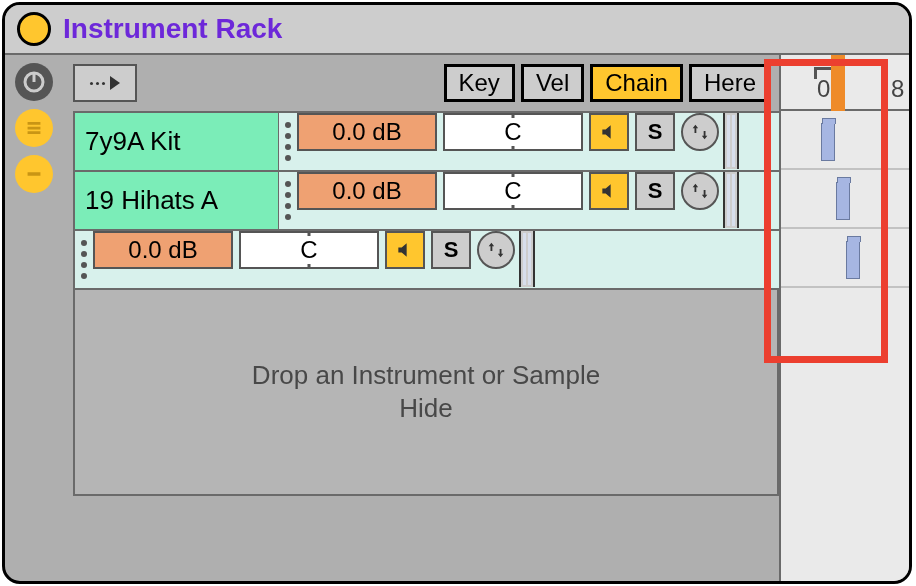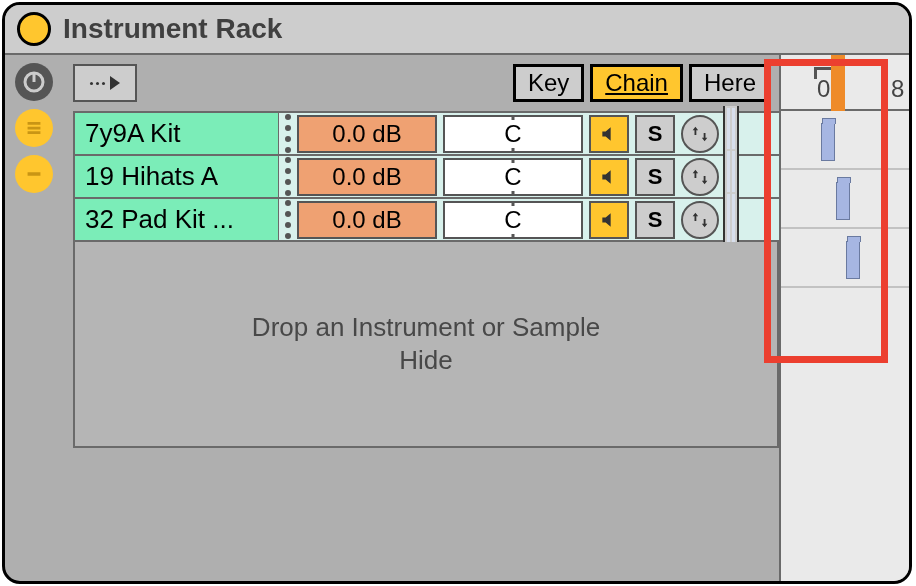--- a/index.html
+++ b/index.html
@@ -27,21 +27,21 @@
     border-bottom: 2px solid #6a6a6a;
     padding-left: 12px;
     gap: 12px;
   }
   .power-btn {
     width: 34px; height: 34px;
     border-radius: 50%;
     background: #ffc62e;
     border: 3px solid #000;
   }
-  .title-text { font-size: 28px; font-weight: 600; color: #404040; }
+  .title-text { font-size: 28px; font-weight: 600; color: #6d28d9; }
 
   .content {
     display: flex;
     height: calc(100% - 50px);
   }
   .sidebar {
     width: 58px;
     padding-top: 8px;
     display: flex;
     flex-direction: column;
@@ -89,29 +89,29 @@
     height: 38px;
     padding: 0 12px;
     border: 3px solid #000;
     background: #cdcdcd;
     font-size: 24px;
     font-weight: 400;
     display: flex;
     align-items: center;
     color: #000;
   }
-  .hdr-btn.active { background: #ffc62e; text-decoration: underline; }
+  .hdr-btn.active { background: #ffc62e; }
 
   .chains {
     border-top: 2px solid #6a6a6a;
   }
   .chain-row {
     display: flex;
-    align-items: center;
-    height: 43px;
+    align-items: flex-start;
+    height: 59px;
     border-bottom: 2px solid #6a6a6a;
     border-left: 2px solid #6a6a6a;
     background: #d8f1ec;
   }
   .chain-name {
     width: 204px;
     height: 100%;
     background: #7bedb8;
     border-right: 1px solid #6a6a6a;
     display: flex;
@@ -319,20 +319,21 @@
         <div class="midi-btn">
           <div class="dots">
               <div class="dot"></div>
               <div class="dot"></div>
               <div class="dot"></div>
             </div>
           <div class="tri"></div>
         </div>
         <div class="spacer"></div>
         <div class="hdr-btn">Key</div>
+        <div class="hdr-btn">Vel</div>
         <div class="hdr-btn active">Chain</div>
         <div class="hdr-btn">Here</div>
       </div>
 
       <div class="chains">
         <div class="chain-row">
           <div class="chain-name">7y9A Kit</div>
           <div class="drag-handle">
               <div class="hd"></div>
               <div class="hd"></div>
@@ -385,21 +386,20 @@
                 <path d="M7 4l-3 4h2v5h2V8h2L7 4zM17 20l3-4h-2v-5h-2v5h-2l3 4z" fill="#333"></path>
               </svg>
             </div>
           <div class="meter">
               <div></div>
               <div></div>
             </div>
         </div>
 
         <div class="chain-row">
-          <div class="chain-name">32 Pad Kit ...</div>
           <div class="drag-handle">
               <div class="hd"></div>
               <div class="hd"></div>
               <div class="hd"></div>
               <div class="hd"></div>
             </div>
           <div class="vol-box">0.0 dB</div>
           <div class="pan-box">
               <div class="pan-mark"></div>
               <span style="z-index:1;background:#fff;padding:0 4px;">C</span>

